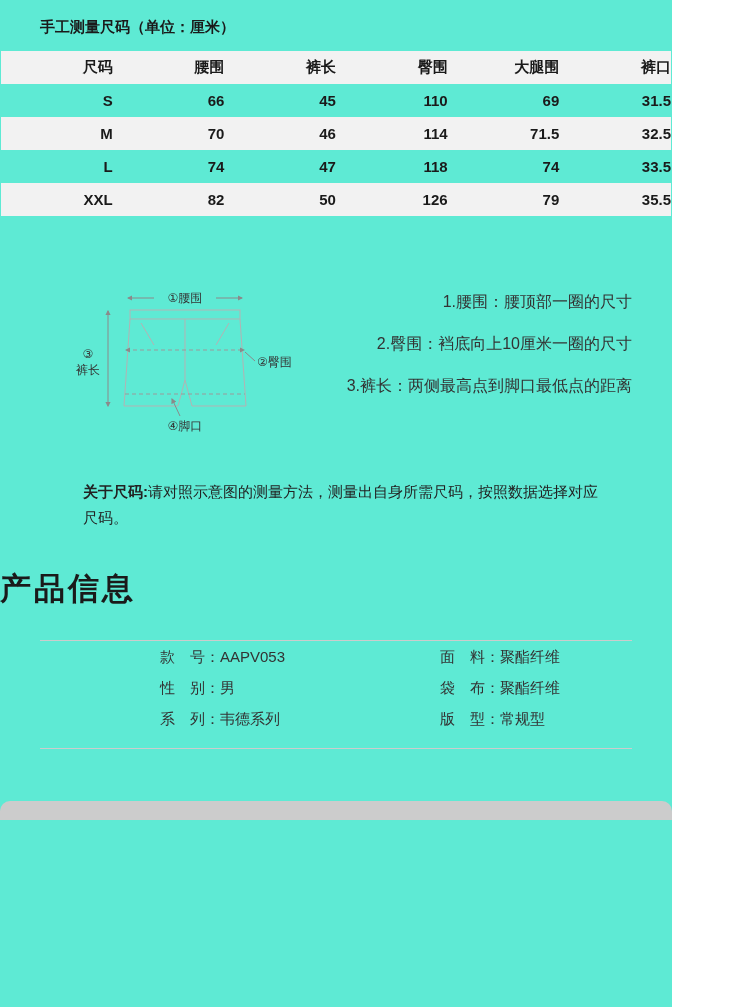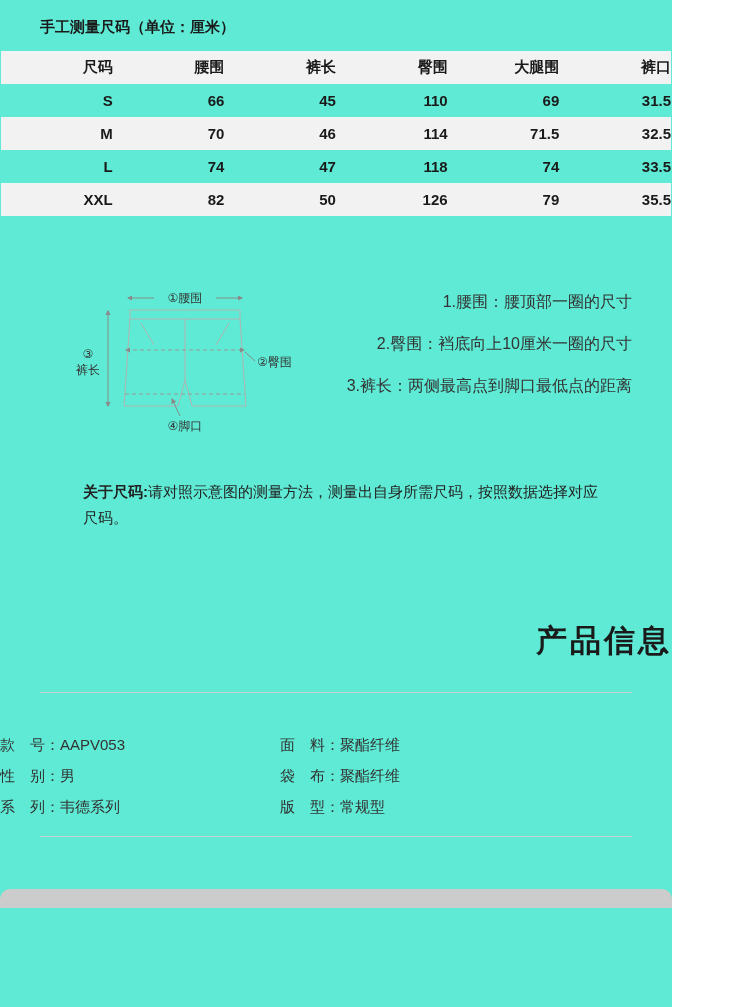--- a/index.html
+++ b/index.html
@@ -29,27 +29,27 @@
   .dg-text { font-size: 12px; fill: #333; font-family: inherit; }
   .dg-line { fill: none; stroke: #b3b3b3; stroke-width: 1; }
   .dg-dash { fill: none; stroke: #9a9a9a; stroke-width: 1; stroke-dasharray: 4 3; }
   .dg-arrow { fill: none; stroke: #8a8a8a; stroke-width: 1; }
   .measure-notes { flex: 1; padding-top: 4px; }
   .measure-note { font-size: 16px; color: #333; margin-bottom: 21px; text-align: right; }
 
   .about { margin: 17px 70px 0 83px; font-size: 15px; line-height: 1.75; color: #222; }
   .about-label { font-weight: 700; }
 
-  .product-title { text-align: right; font-size: 31px; font-weight: 700; letter-spacing: 3px; margin-top: 88px; color: #1a1a1a; }
+  .product-title { text-align: left; font-size: 31px; font-weight: 700; letter-spacing: 3px; margin-top: 36px; color: #1a1a1a; }
 
   .divider { height: 0; border-top: 1px solid #ccc; margin: 0 40px; }
   .divider-top { margin-top: 30px; }
   .divider-bottom { margin-top: 14px; }
 
-  .info-grid { display: grid; grid-template-columns: 280px 1fr; margin-top: 36px; }
+  .info-grid { display: grid; grid-template-columns: 280px 1fr; padding-left: 160px; }
   .info-row { font-size: 15px; line-height: 31px; color: #333; white-space: nowrap; }
   .info-label { color: #333; }
   .info-value { color: #333; }
 
   .footer-bar { height: 19px; background: #ccc; border-radius: 10px 10px 0 0; margin-top: 52px; }
 </style>
 </head>
 <body>
 
 <div class="page">

